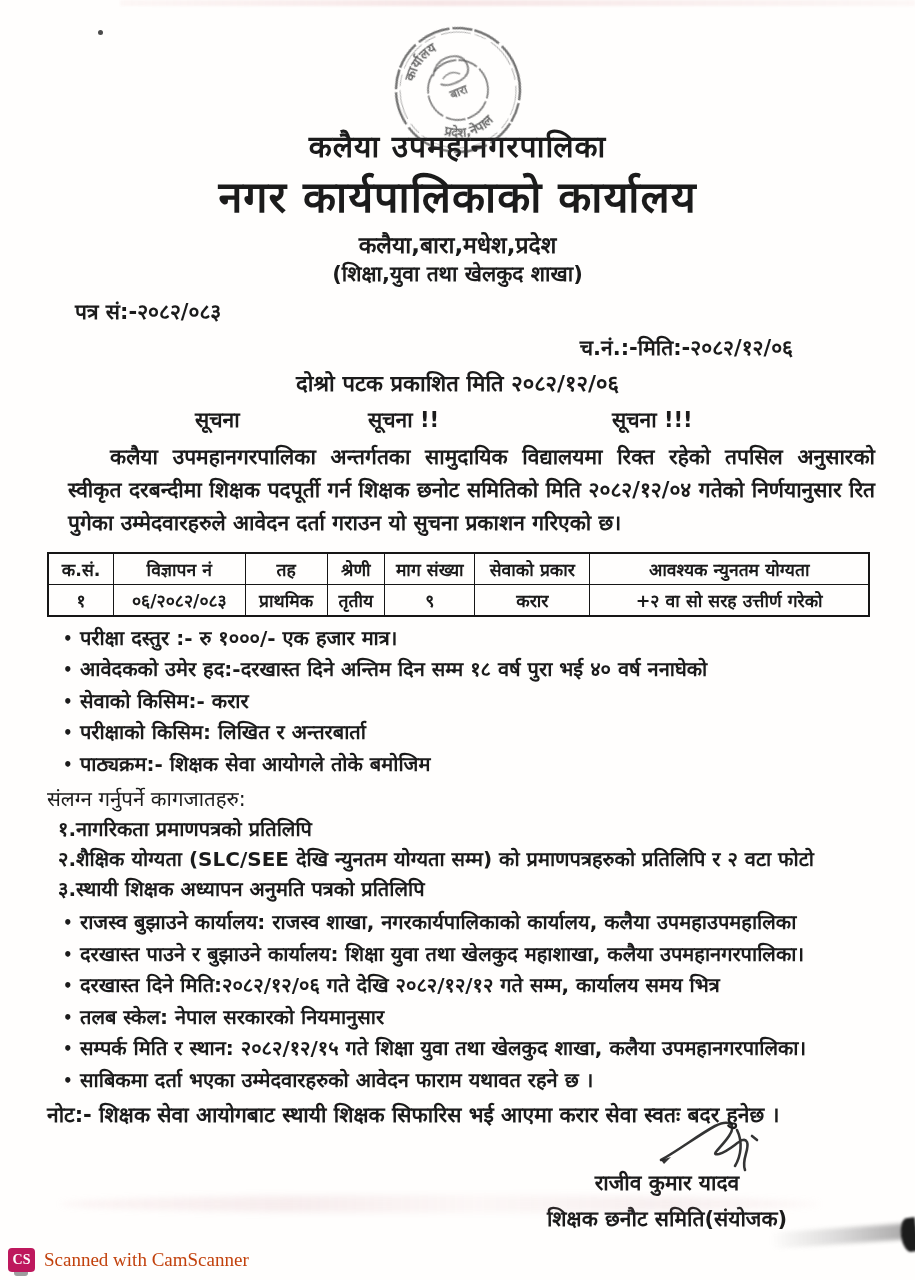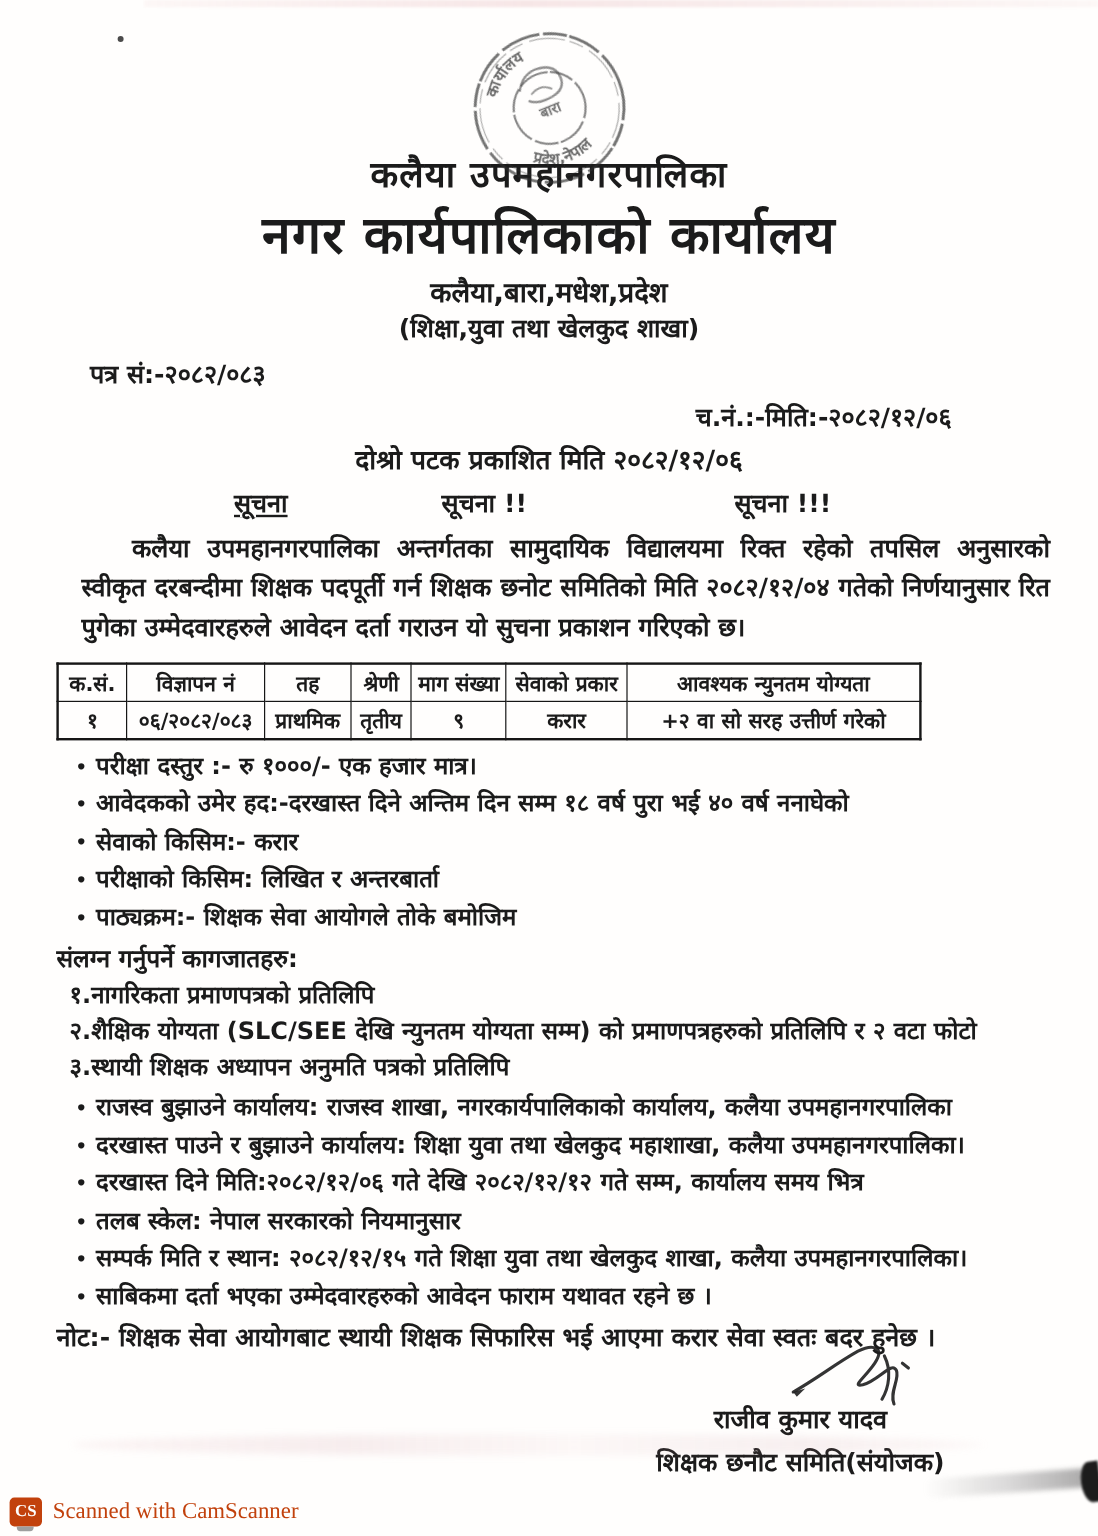--- a/index.html
+++ b/index.html
@@ -39,57 +39,57 @@
   .section{font-size:21px;font-weight:bold;margin-top:4px;}
 
   
   .meta{margin-top:10px;font-size:21px;font-weight:bold;}
   .letter-no{margin-left:75px;}
   .row2{display:flex;justify-content:flex-end;margin-top:8px;}
   .ch-no{margin-left:75px;}
   .date{margin-right:122px;}
   .publication{text-align:center;font-size:22px;margin-top:6px;}
   .notices{position:relative;height:32px;margin-top:8px;}
-  .notice-1{position:absolute;left:195px;text-decoration:underline;}
+  .notice-1{position:absolute;left:195px;}
   .notice-2{position:absolute;left:368px;}
   .notice-3{position:absolute;left:612px;}
 
   
   .intro{margin:4px 40px 0 68px;font-size:21px;font-weight:bold;line-height:33px;
     text-align:justify;text-indent:42px;}
 
   
-  table.vacancy{border-collapse:collapse;margin:12px 0 0 47px;width:721px;
+  table.vacancy{border-collapse:collapse;margin:12px 0 0 47px;width:823px;
     border:2.5px solid #161616;font-size:17.5px;font-weight:bold;}
   table.vacancy th,table.vacancy td{border:1.8px solid #161616;text-align:center;
     padding:3px 2px;height:24px;}
 
   
   ul.bullets{list-style:none;margin:10px 0 0 0;padding:0 40px 0 63px;
     font-size:20px;font-weight:bold;}
   ul.bullets li{position:relative;padding-left:17px;margin-bottom:8.5px;line-height:23px;}
   ul.bullets li::before{content:"•";position:absolute;left:0;top:1px;font-size:15px;}
 
   
-  .docs-heading{margin:2px 0 0 47px;font-size:20.5px;font-weight:bold;}
+  .docs-heading{margin:2px 0 0 47px;font-size:20.5px;font-weight:normal;}
   .docs-list{margin:6px 0 0 58px;font-size:20px;font-weight:bold;}
   .docs-list div{margin-bottom:7px;line-height:23px;}
 
   
   .note{margin:4px 0 0 47px;font-size:21px;font-weight:bold;}
 
   
   .signature{width:320px;margin:2px 88px 0 auto;text-align:center;}
   .scribble{display:block;margin:-14px auto -6px 150px;}
   .sig-name{font-size:21px;font-weight:bold;}
   .sig-title{font-size:21px;font-weight:bold;margin-top:8px;}
 
   
   .watermark{position:absolute;left:8px;bottom:8px;display:flex;align-items:center;gap:9px;}
-  .cs-badge{width:27px;height:24px;background:#c2410c;border-radius:4px;color:#fdfdfd;
+  .cs-badge{width:27px;height:24px;background:#be185d;border-radius:4px;color:#fdfdfd;
     font-size:14px;font-weight:bold;display:flex;align-items:center;justify-content:center;
     font-family:"Liberation Serif","DejaVu Serif",serif;position:relative;}
   .cs-badge::after{content:"";position:absolute;bottom:-4px;left:6px;width:14px;height:4px;
     background:#9e9e9e;border-radius:0 0 3px 3px;}
   .wm-text{font-family:"Liberation Serif","DejaVu Serif",serif;font-size:19px;color:#c2410c;}
 </style>
 </head>
 <body>
 
 <div class="page">
@@ -183,21 +183,21 @@
   </ul>
 
   <div class="docs-heading">संलग्न गर्नुपर्ने कागजातहरु:</div>
   <div class="docs-list">
     <div>१.नागरिकता प्रमाणपत्रको प्रतिलिपि</div>
     <div>२.शैक्षिक योग्यता (SLC/SEE देखि न्युनतम योग्यता सम्म) को प्रमाणपत्रहरुको प्रतिलिपि र २ वटा फोटो</div>
     <div>३.स्थायी शिक्षक अध्यापन अनुमति पत्रको प्रतिलिपि</div>
   </div>
 
   <ul class="bullets">
-    <li>राजस्व बुझाउने कार्यालय: राजस्व शाखा, नगरकार्यपालिकाको कार्यालय, कलैया उपमहानगरपालिका</li>
+    <li>राजस्व बुझाउने कार्यालय: राजस्व शाखा, नगरकार्यपालिकाको कार्यालय, कलैया उपमहाउपमहालिका</li>
     <li>दरखास्त पाउने र बुझाउने कार्यालय: शिक्षा युवा तथा खेलकुद महाशाखा, कलैया उपमहानगरपालिका।</li>
     <li>दरखास्त दिने मिति:२०८२/१२/०६ गते देखि २०८२/१२/१२ गते सम्म, कार्यालय समय भित्र</li>
     <li>तलब स्केल: नेपाल सरकारको नियमानुसार</li>
     <li>सम्पर्क मिति र स्थान: २०८२/१२/१५ गते शिक्षा युवा तथा खेलकुद शाखा, कलैया उपमहानगरपालिका।</li>
     <li>साबिकमा दर्ता भएका उम्मेदवारहरुको आवेदन फाराम यथावत रहने छ ।</li>
   </ul>
 
   <div class="note">नोट:- शिक्षक सेवा आयोगबाट स्थायी शिक्षक सिफारिस भई आएमा करार सेवा  स्वतः बदर हुनेछ ।</div>
 
   <div class="signature">

